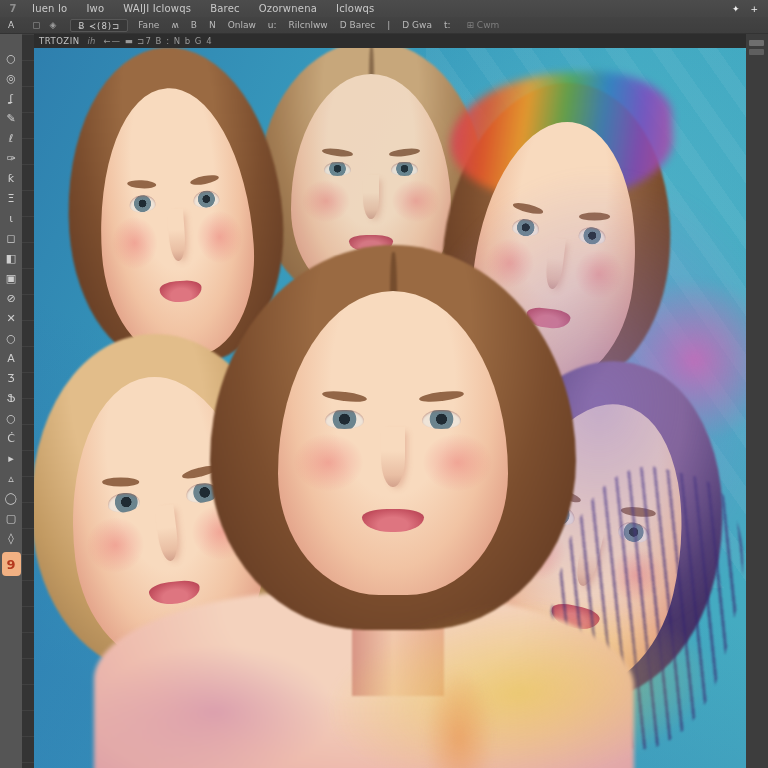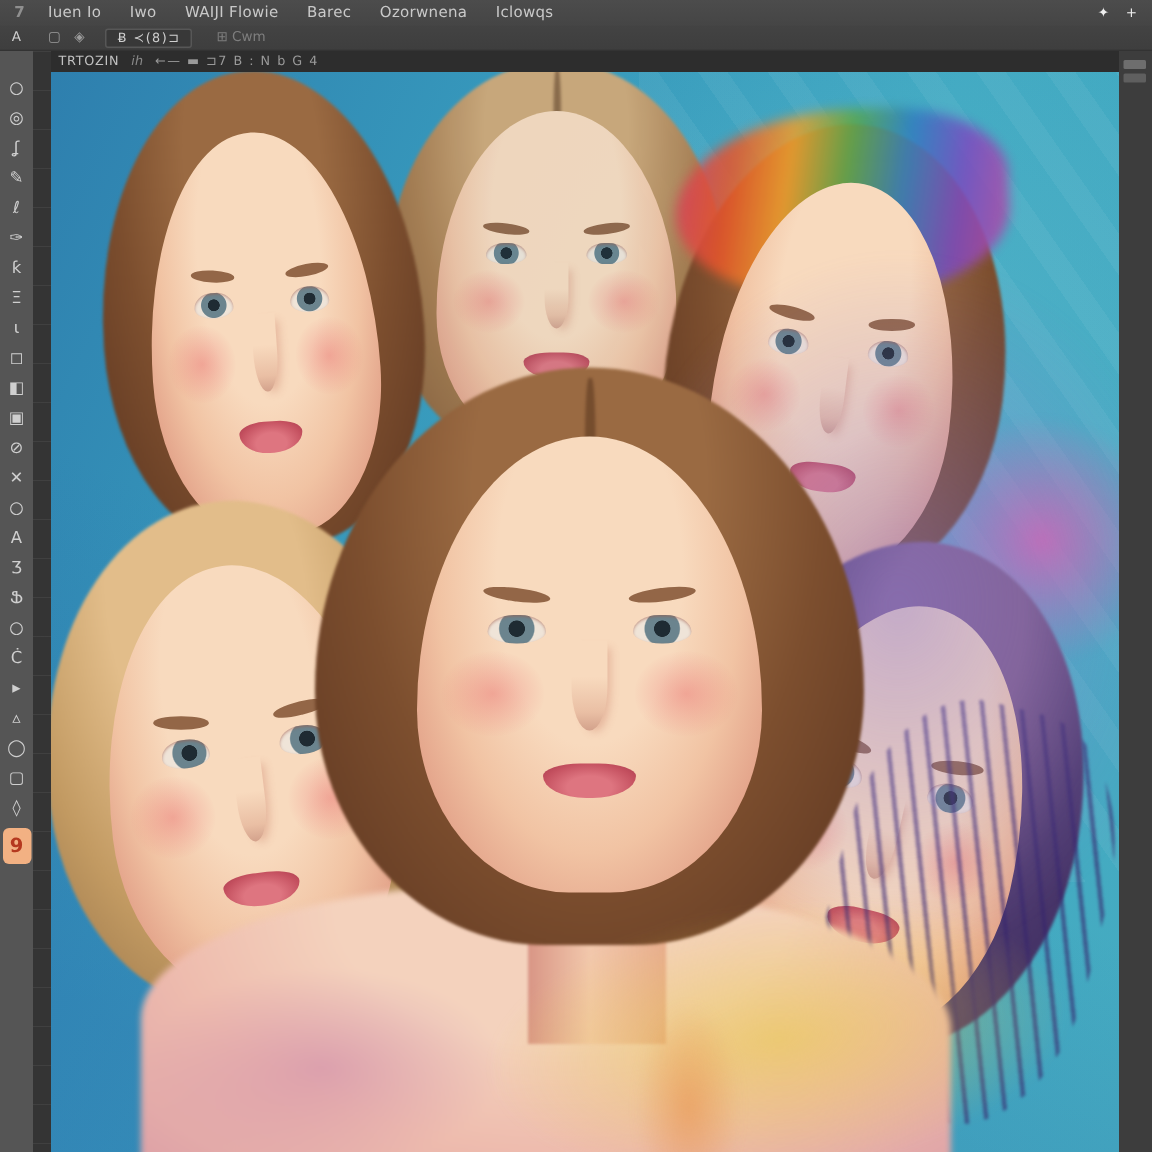--- a/index.html
+++ b/index.html
@@ -187,38 +187,51 @@
   .ghost { opacity:.95; }
 </style>
 </head>
 <body>
 
 <div class="menubar">
   <span class="logo">7</span>
   <nav class="menu-items" id="menu-items">
       <span class="menu-item">Iuen Io</span>
       <span class="menu-item">Iwo</span>
-      <span class="menu-item">WAIJI Flowie</span>
+      <span class="menu-item">WAIJI Iclowqs</span>
       <span class="menu-item">Barec</span>
       <span class="menu-item">Ozorwnena</span>
       <span class="menu-item">Iclowqs</span>
     </nav>
   <div class="mb-right" id="mb-right">
       <span>✦</span>
       <span>+</span>
     </div>
 </div>
 
 <div class="optionsbar">
   <span class="ob-toolicon">A</span>
   <span class="ob-nav" id="ob-nav">
       <span>▢</span>
       <span>◈</span>
     </span>
   <span class="ob-preset">Ƀ ≺(8)⊐</span>
+  <span class="ob-labels" id="ob-labels">
+      <span class="ob-label">Fane</span>
+      <span class="ob-label">ʍ</span>
+      <span class="ob-label">B</span>
+      <span class="ob-label">N</span>
+      <span class="ob-label">Onlaw</span>
+      <span class="ob-label">u:</span>
+      <span class="ob-label">Rilcnlww</span>
+      <span class="ob-label">D Barec</span>
+      <span class="ob-label">|</span>
+      <span class="ob-label">D Gwa</span>
+      <span class="ob-label">t:</span>
+    </span>
   <span class="ob-dim">⊞ Cwm</span>
 </div>
 
 <div class="toolbar" id="toolbar">
     <div class="tool">○</div>
     <div class="tool">◎</div>
     <div class="tool">ʆ</div>
     <div class="tool">✎</div>
     <div class="tool">ℓ</div>
     <div class="tool">✑</div>

